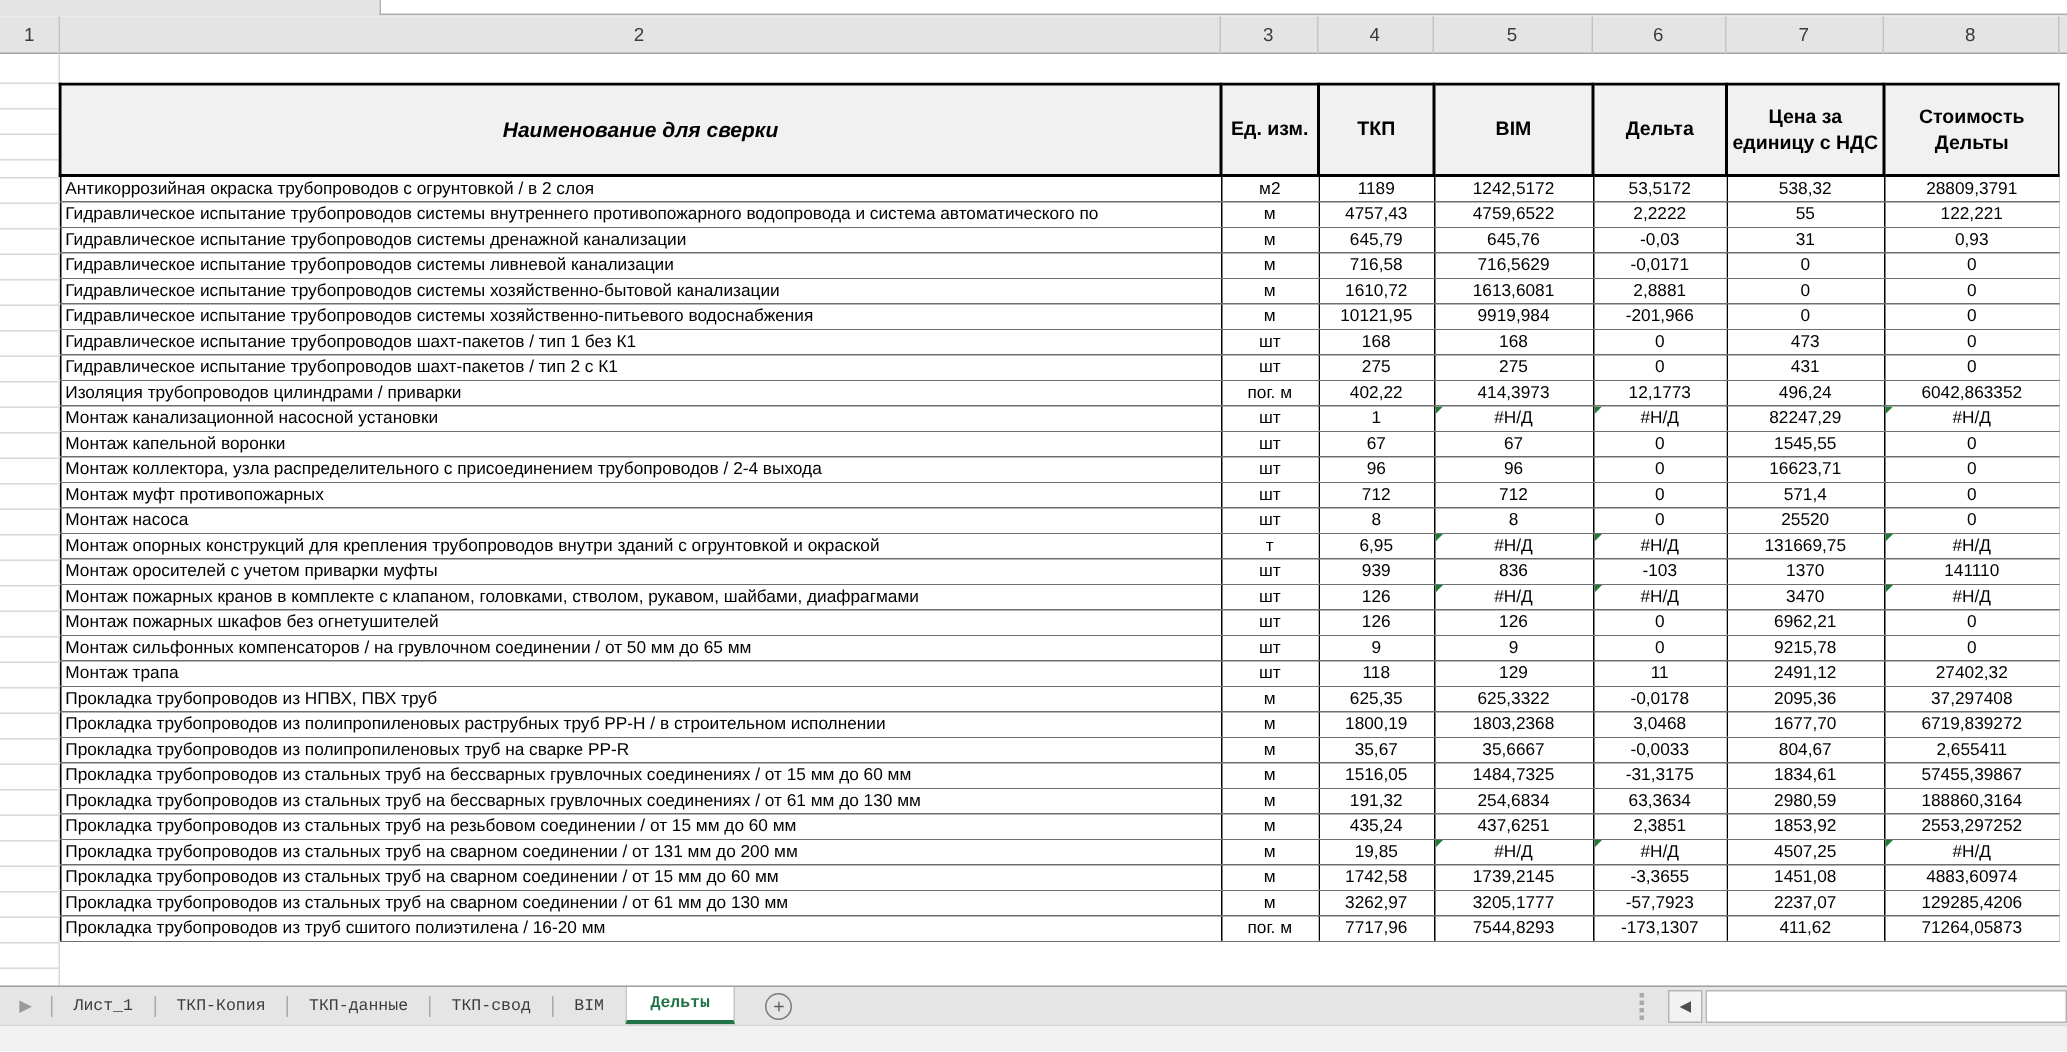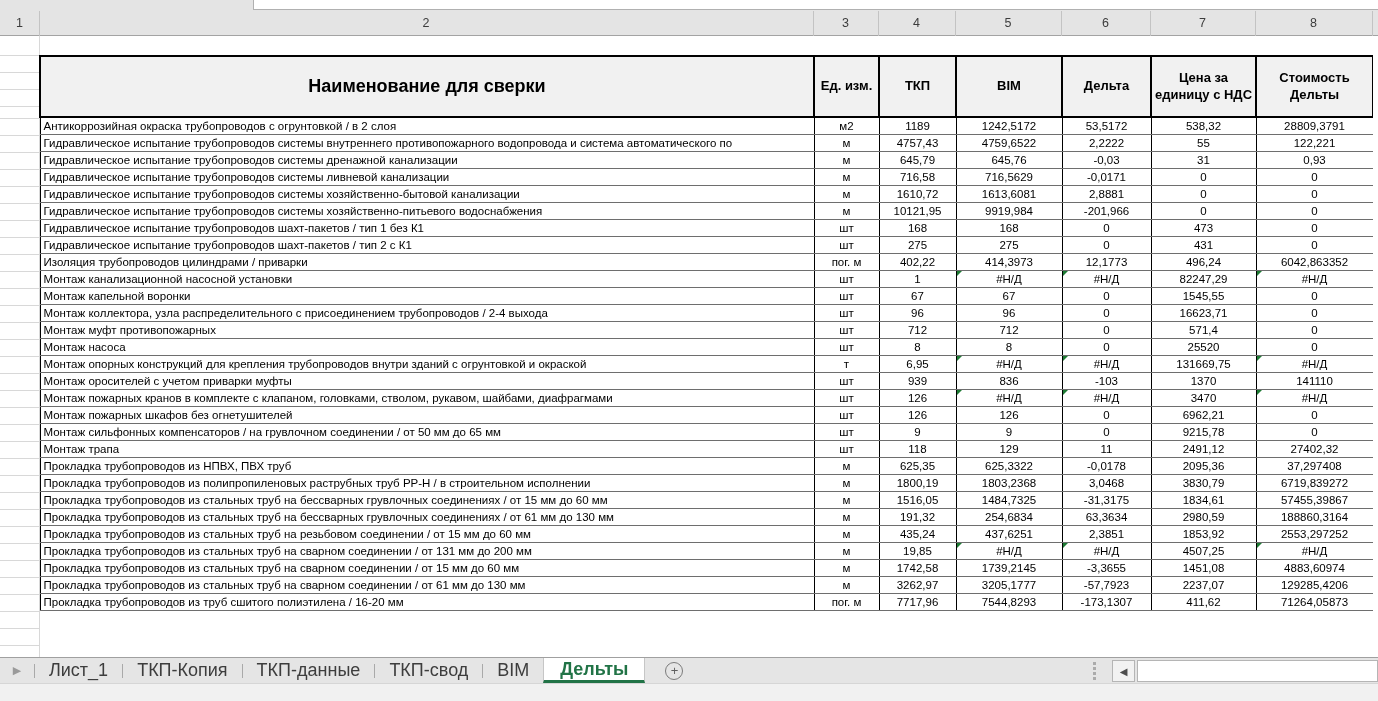--- a/index.html
+++ b/index.html
@@ -34,41 +34,41 @@
   #maintable col.c-tkp   { width:77px;  }
   #maintable col.c-bim   { width:106px; }
   #maintable col.c-delta { width:89px;  }
   #maintable col.c-price { width:105px; }
   #maintable col.c-cost  { width:117px; }
 
   #maintable thead td {
     background:#f1f1f1; border:2px solid #000; text-align:center; vertical-align:middle;
     font-weight:bold; font-size:13px; color:#000; height:61px; line-height:1.25;
   }
-  #maintable thead td.h-name { font-size:18px; }
+  #maintable thead td.h-name { font-size:14px;font-style:italic; }
 
   #maintable tbody td {
     position:relative; height:16px; border-left:1px solid #000; border-right:1px solid #000;
     border-bottom:1px solid #6e6e6e; font-size:11.5px; color:#000; line-height:16px;
     white-space:nowrap; overflow:hidden; vertical-align:middle; background:#fff;
   }
   #maintable tbody td.t-name { text-align:left; padding:0 2px 0 3px; }
   #maintable tbody td.t-num  { text-align:center; }
 
   .err-tri { position:absolute; left:0; top:0; width:0; height:0;
              border-top:5px solid #1e7b34; border-right:5px solid transparent; }
 
   
   #tabbar { position:absolute; left:0; top:657px; width:1378px; height:26px;
             background:#e5e5e5; border-top:1px solid #a0a0a0; display:flex; align-items:stretch; }
   #nav-arrow { width:34px; display:flex; align-items:center; justify-content:center;
                color:#9a9a9a; font-size:11px; }
   .tab-sep { width:1px; height:14px; background:#a9a9a9; align-self:center; }
-  .sheet-tab { display:flex; align-items:center; padding:0 14px; font-size:18px;
-               color:#3d3d3d; cursor:default; }
+  .sheet-tab { display:flex; align-items:center; padding:0 14px; font-size:11px;
+               color:#3d3d3d; cursor:default;font-family:Liberation Mono, monospace; }
   .sheet-tab.active { background:#ffffff; color:#217346; font-weight:bold;
                       border-bottom:3px solid #217346; border-left:1px solid #c6c6c6;
                       border-right:1px solid #c6c6c6; padding:0 16px; }
   #add-sheet { width:18px; height:18px; border:1px solid #7b7b7b; border-radius:50%;
                align-self:center; margin-left:20px; display:flex; align-items:center;
                justify-content:center; font-size:13px; color:#5f5f5f; line-height:1; }
 
   
   #hscroll-grip { position:absolute; left:1093px; top:4px; width:4px; height:18px;
                   display:flex; flex-direction:column; justify-content:space-between; }
@@ -398,22 +398,31 @@
             <td class="t-num">-0,0178</td>
             <td class="t-num">2095,36</td>
             <td class="t-num">37,297408</td>
           </tr>
           <tr>
             <td class="t-name">Прокладка трубопроводов из полипропиленовых раструбных труб PP-H / в строительном исполнении</td>
             <td class="t-num">м</td>
             <td class="t-num">1800,19</td>
             <td class="t-num">1803,2368</td>
             <td class="t-num">3,0468</td>
-            <td class="t-num">3830,79</td>
+            <td class="t-num">1677,70</td>
             <td class="t-num">6719,839272</td>
+          </tr>
+          <tr>
+            <td class="t-name">Прокладка трубопроводов из полипропиленовых труб на сварке PP-R</td>
+            <td class="t-num">м</td>
+            <td class="t-num">35,67</td>
+            <td class="t-num">35,6667</td>
+            <td class="t-num">-0,0033</td>
+            <td class="t-num">804,67</td>
+            <td class="t-num">2,655411</td>
           </tr>
           <tr>
             <td class="t-name">Прокладка трубопроводов из стальных труб на бессварных грувлочных соединениях / от 15 мм до 60 мм</td>
             <td class="t-num">м</td>
             <td class="t-num">1516,05</td>
             <td class="t-num">1484,7325</td>
             <td class="t-num">-31,3175</td>
             <td class="t-num">1834,61</td>
             <td class="t-num">57455,39867</td>
           </tr>

